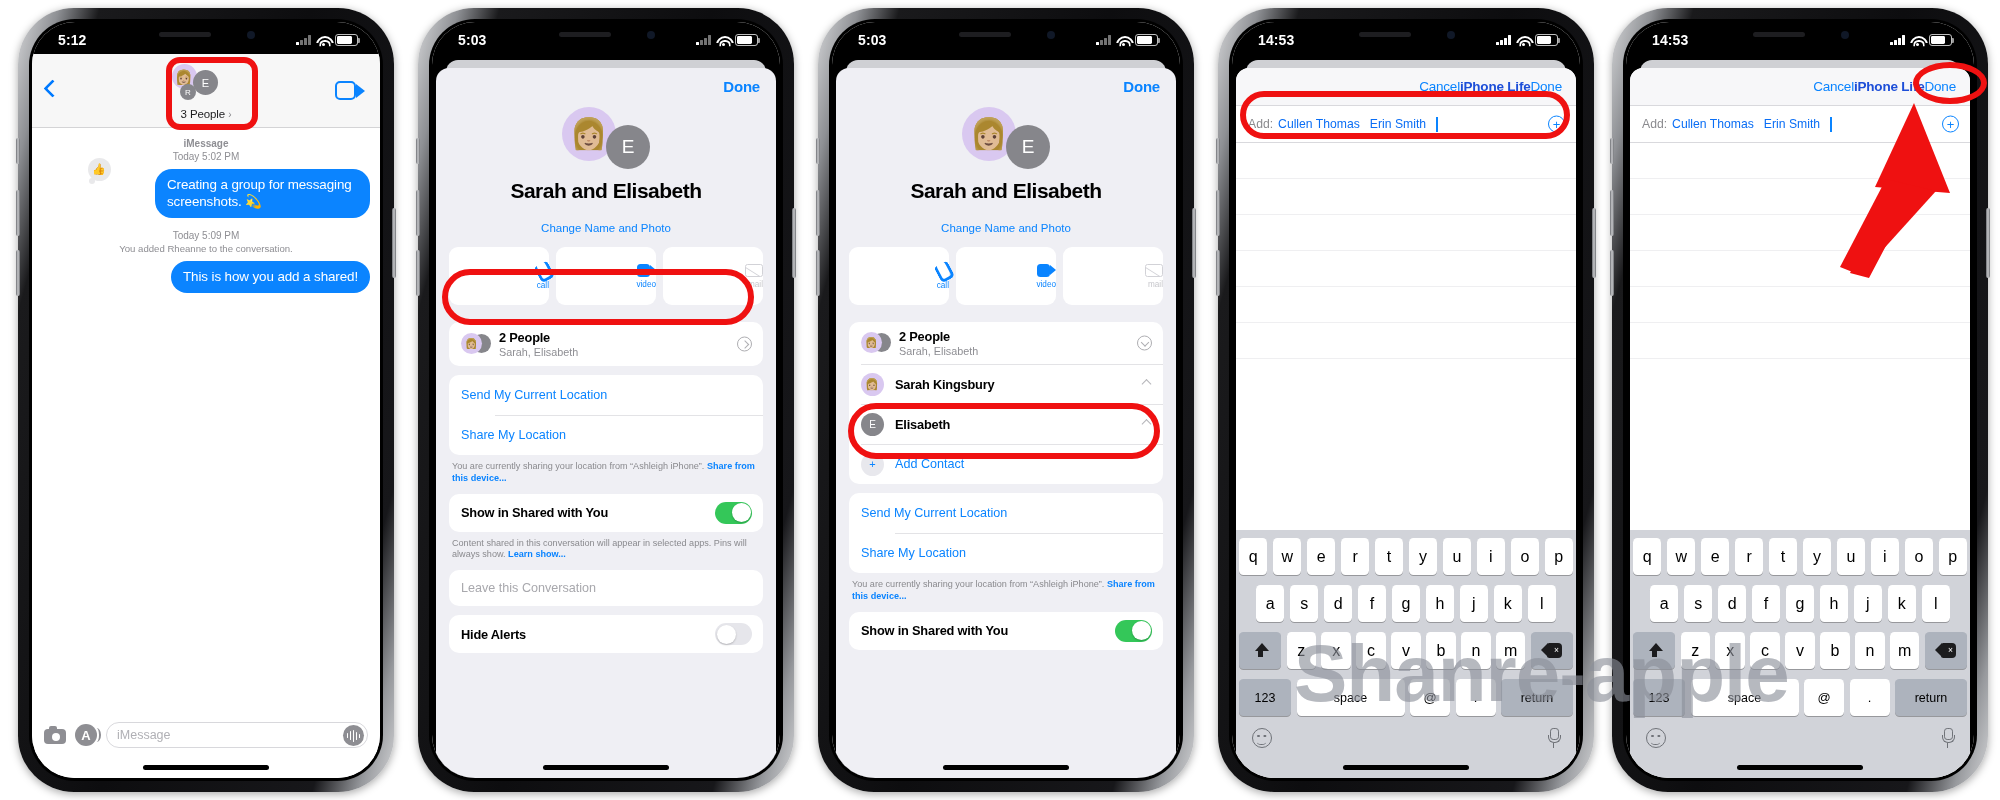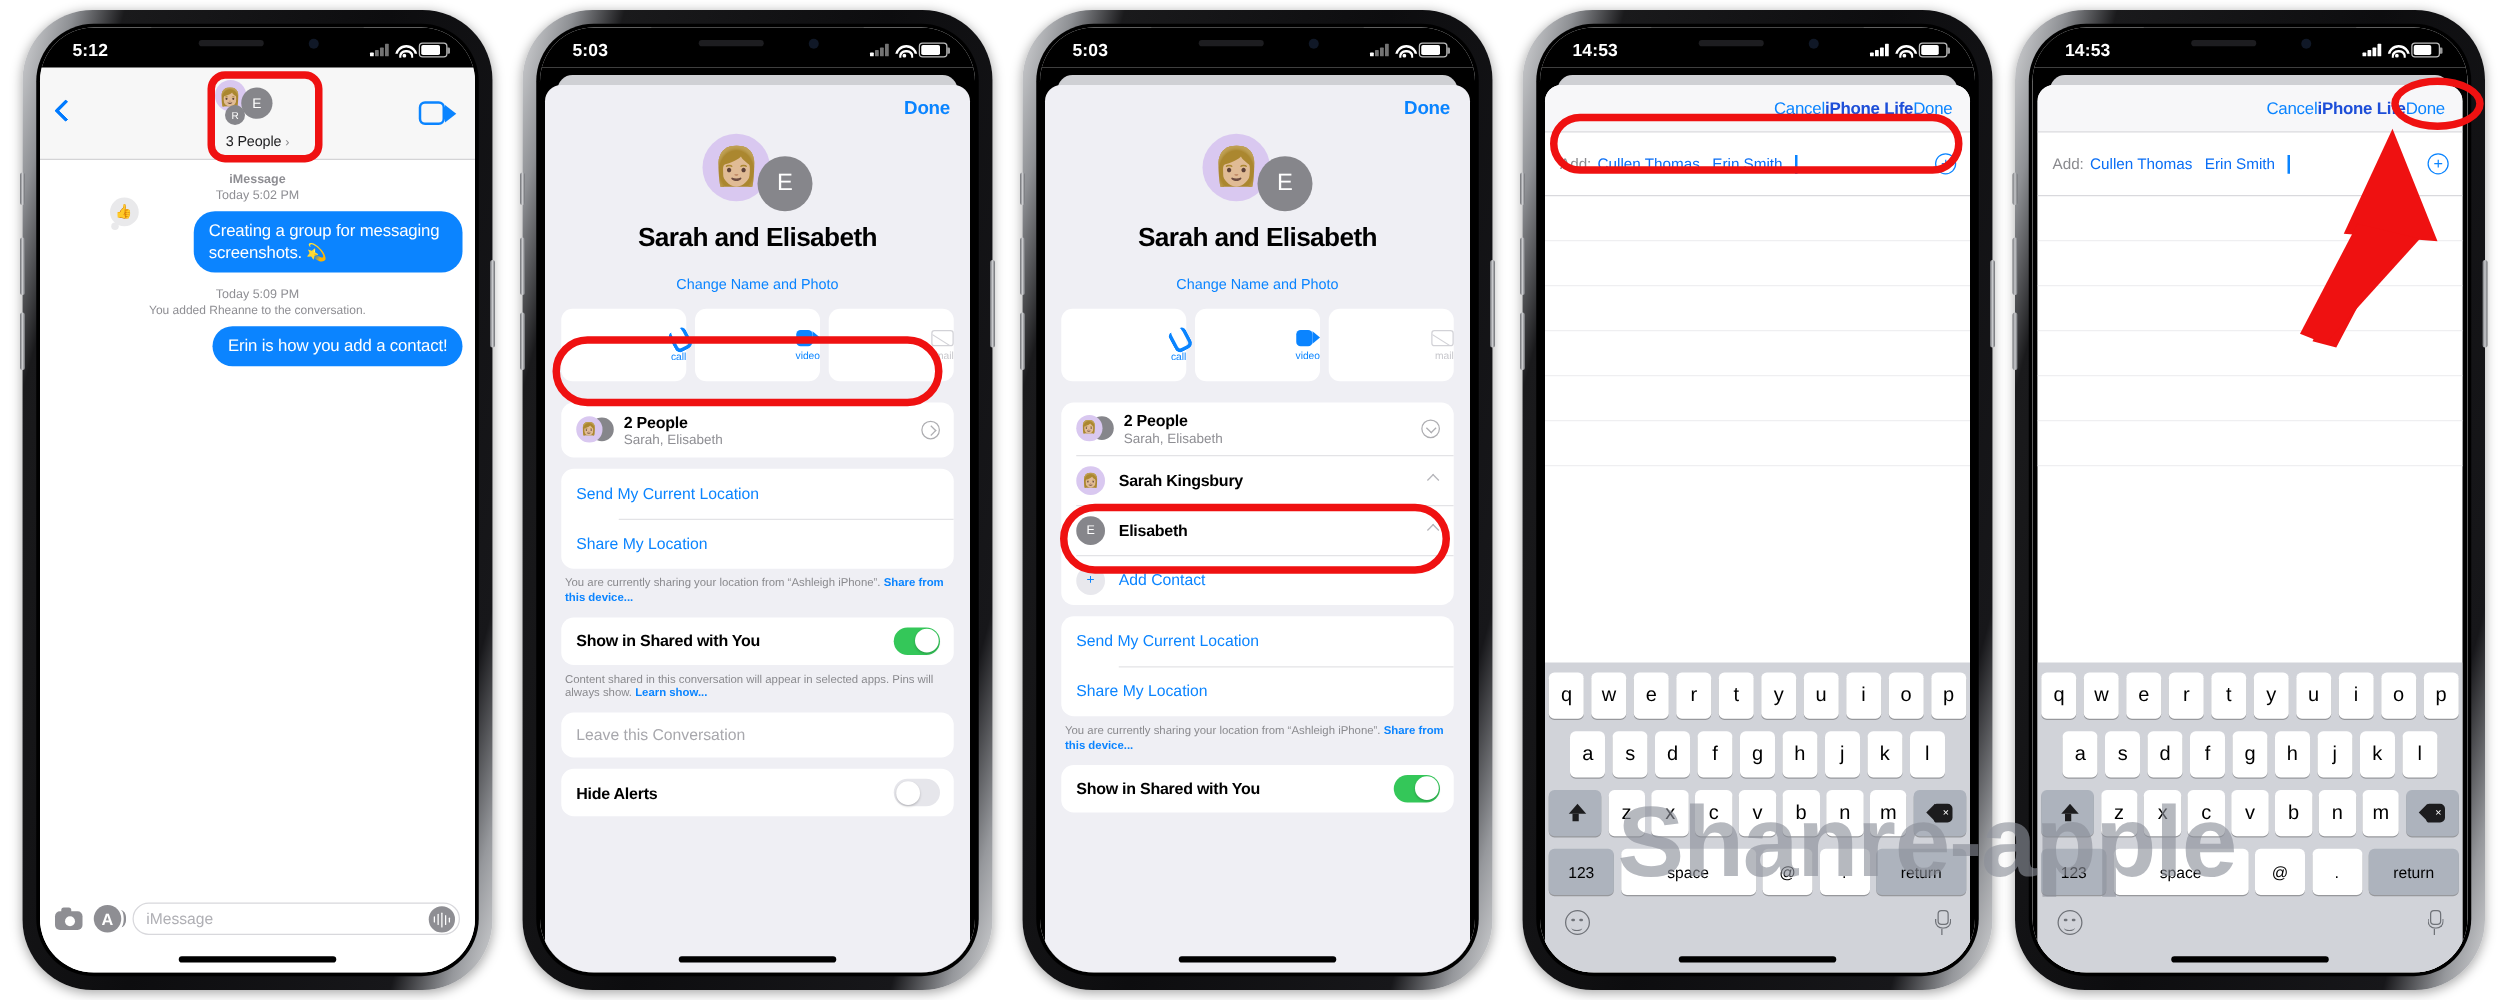--- a/index.html
+++ b/index.html
@@ -232,21 +232,21 @@
 
   
   .nav-sheet {
     height:37px; display:flex; align-items:center; justify-content:flex-end;
     padding:0 14px; background:#f7f7f9;
   }
   .nav-sheet .side { font-size:13.5px; color:#0a84ff; letter-spacing:-.2px;}
   .nav-sheet .title { font-size:13.5px; font-weight:700; color:#1d4ed8; letter-spacing:-.2px;}
   .add-field {
     background:#fff; border-top:.6px solid #d9d9dd; border-bottom:.6px solid #d9d9dd;
-    height:52px; display:flex; align-items:center; padding:0 12px; position:relative;
+    height:38px; display:flex; align-items:center; padding:0 12px; position:relative;
   }
   .add-label { font-size:12.2px; color:#8a8a8e; margin-right:5px; }
   .token { font-size:12.2px; color:#0a6ef5; margin-right:10px; }
   .caret { width:1.6px; height:15px; background:#0a84ff; }
   .add-plus {
     position:absolute; right:11px; top:50%; transform:translateY(-50%);
     width:17px;height:17px;border:1.4px solid #0a84ff;border-radius:50%;
     color:#0a84ff; font-size:13px; display:flex;align-items:center;justify-content:center; line-height:0;
   }
   .blank-list { background:#fff; flex:1; }
@@ -360,21 +360,21 @@
           <b>iMessage</b><br>
           <span>Today 5:02 PM</span>
         </div>
         <div class="bubble-row">
           <div class="tapback">👍</div>
           <div class="bubble">Creating a group for messaging screenshots. 💫</div>
         </div>
         <div class="ts" style="margin-top:12px">Today 5:09 PM</div>
         <div class="sys-note">You added Rheanne  to the conversation.</div>
         <div class="bubble-row">
-          <div class="bubble">Erin is how you add a contact!</div>
+          <div class="bubble">This is how you add a shared!</div>
         </div>
       </div>
 
       <div class="msg-toolbar">
         <div class="cam-ic">
               <div class="t"></div>
               <div class="b"></div>
               <div class="l"></div>
             </div>
         <div class="appstore-ic">A</div>

